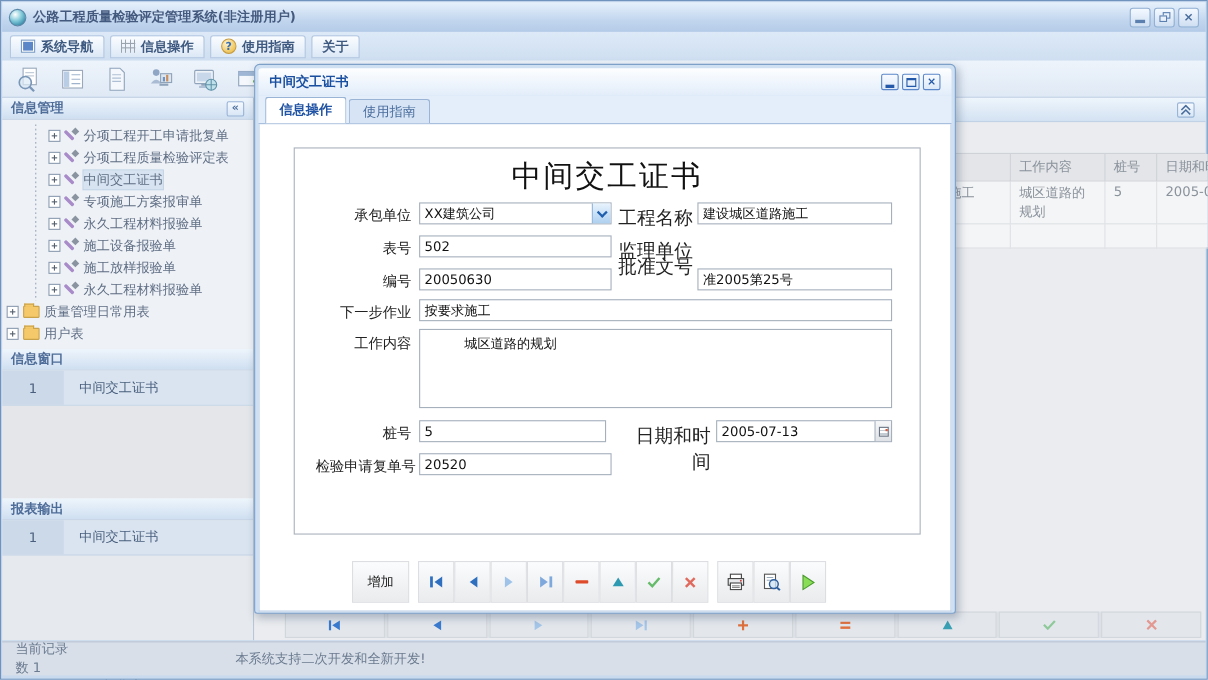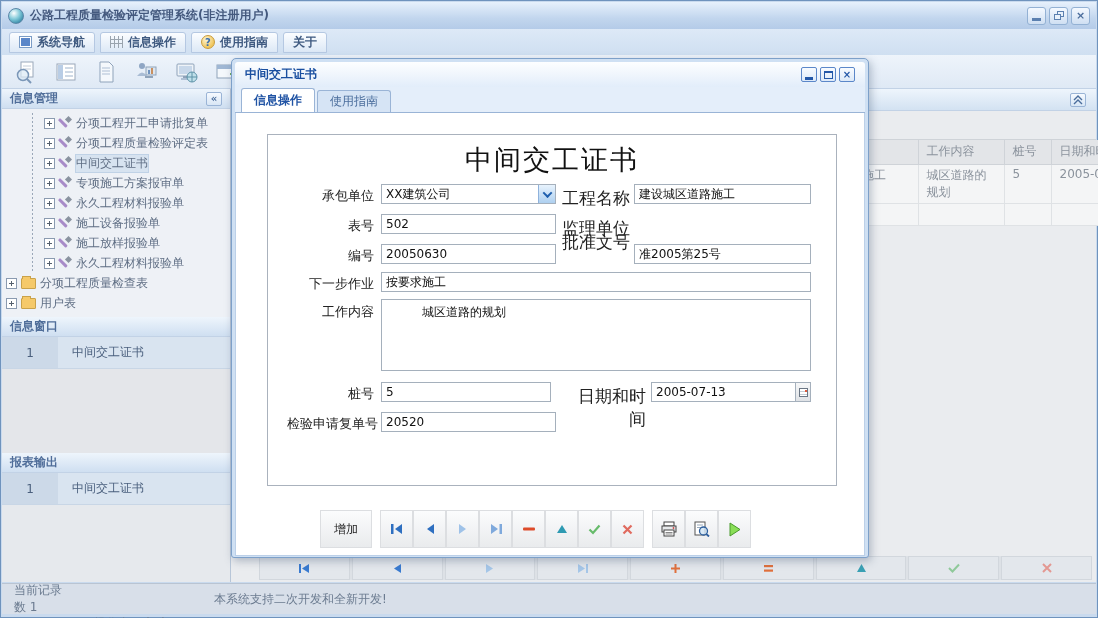--- a/index.html
+++ b/index.html
@@ -279,21 +279,21 @@
           <span class="lbl">施工放样报验单</span>
         </div>
       <div class="trow child">
           <span class="plusbox"></span>
           <span class="toolico"></span>
           <span class="lbl">永久工程材料报验单</span>
         </div>
       <div class="trow" style="padding-left:4px;">
           <span class="plusbox"></span>
           <span class="folderico"></span>
-          <span class="lbl">分项工程质量检查表</span>
+          <span class="lbl">质量管理日常用表</span>
         </div>
       <div class="trow" style="padding-left:4px;">
           <span class="plusbox"></span>
           <span class="folderico"></span>
           <span class="lbl">用户表</span>
         </div>
     </div>
     <div class="phead">
       <span>信息窗口</span>
     </div>

